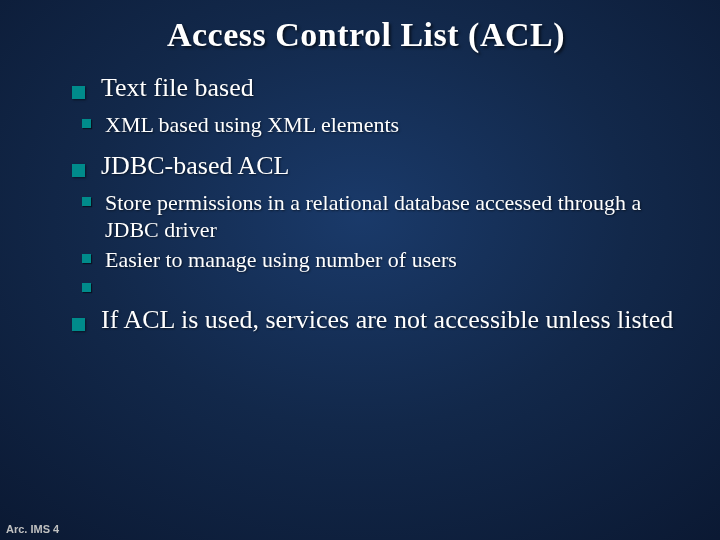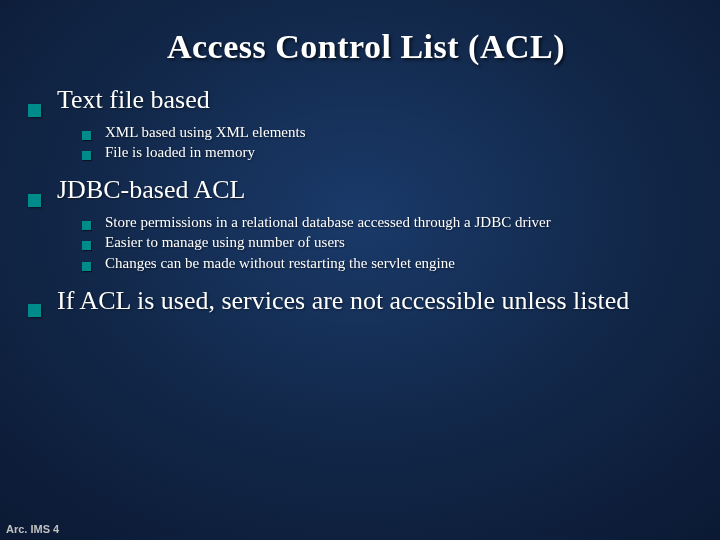--- a/index.html
+++ b/index.html
@@ -13,32 +13,33 @@
     background: radial-gradient(ellipse 900px 700px at 50% 40%, #1a3a6a 0%, #12284a 30%, #0a1730 65%, #050c1a 100%);
     font-family: "Times New Roman", Times, serif;
     color: #ffffff;
     position: relative;
   }
   .title {
     text-align: center;
     font-size: 34px;
     font-weight: bold;
     color: #ffffff;
-    padding-top: 28px;
+    padding-top: 16px;
     text-shadow: 2px 2px 3px rgba(0,0,0,0.6);
     letter-spacing: 0.5px;
     margin-left: 12px;
   }
   .content {
     padding: 18px 28px 0 28px;
   }
   .lvl1 {
     display: flex;
-    align-items: flex-end;
+    align-items: center;
     margin-bottom: 6px;
+    margin-left: 44px;
   }
   .lvl1 .bullet {
     width: 13px;
     height: 13px;
     background: #008b8b;
     margin-top: 9px;
     margin-right: 16px;
     flex-shrink: 0;
     box-shadow: 1px 1px 2px rgba(0,0,0,0.5);
   }
@@ -59,21 +60,21 @@
   .lvl2 .bullet {
     width: 9px;
     height: 9px;
     background: #008b8b;
     margin-top: 8px;
     margin-right: 14px;
     flex-shrink: 0;
     box-shadow: 1px 1px 1px rgba(0,0,0,0.5);
   }
   .lvl2 .text {
-    font-size: 15px;
+    font-size: 22px;
     line-height: 1.25;
     text-shadow: 1px 1px 2px rgba(0,0,0,0.5);
   }
   .footer {
     position: absolute;
     bottom: 5px;
     left: 6px;
     font-family: Arial, Helvetica, sans-serif;
     font-size: 11px;
     font-weight: bold;
@@ -89,42 +90,37 @@
 
   <div class="lvl1">
     <div class="bullet"></div>
     <div class="text">Text file based</div>
   </div>
   <div class="sub">
     <div class="lvl2">
       <div class="bullet"></div>
       <div class="text">XML based using XML elements</div>
     </div>
-    <div class="lvl2">
-      <div class="bullet"></div>
-      <div class="text">File is loaded in memory</div>
-    </div>
   </div>
 
   <div class="lvl1">
     <div class="bullet"></div>
     <div class="text">JDBC-based ACL</div>
   </div>
   <div class="sub">
     <div class="lvl2">
       <div class="bullet"></div>
       <div class="text">Store permissions in a relational database accessed through a JDBC driver</div>
     </div>
     <div class="lvl2">
       <div class="bullet"></div>
       <div class="text">Easier to manage using number of users</div>
     </div>
     <div class="lvl2">
       <div class="bullet"></div>
-      <div class="text">Changes can be made without restarting the servlet engine</div>
     </div>
   </div>
 
   <div class="lvl1">
     <div class="bullet"></div>
     <div class="text">If ACL is used, services are not accessible unless listed</div>
   </div>
 
 </div>
 

